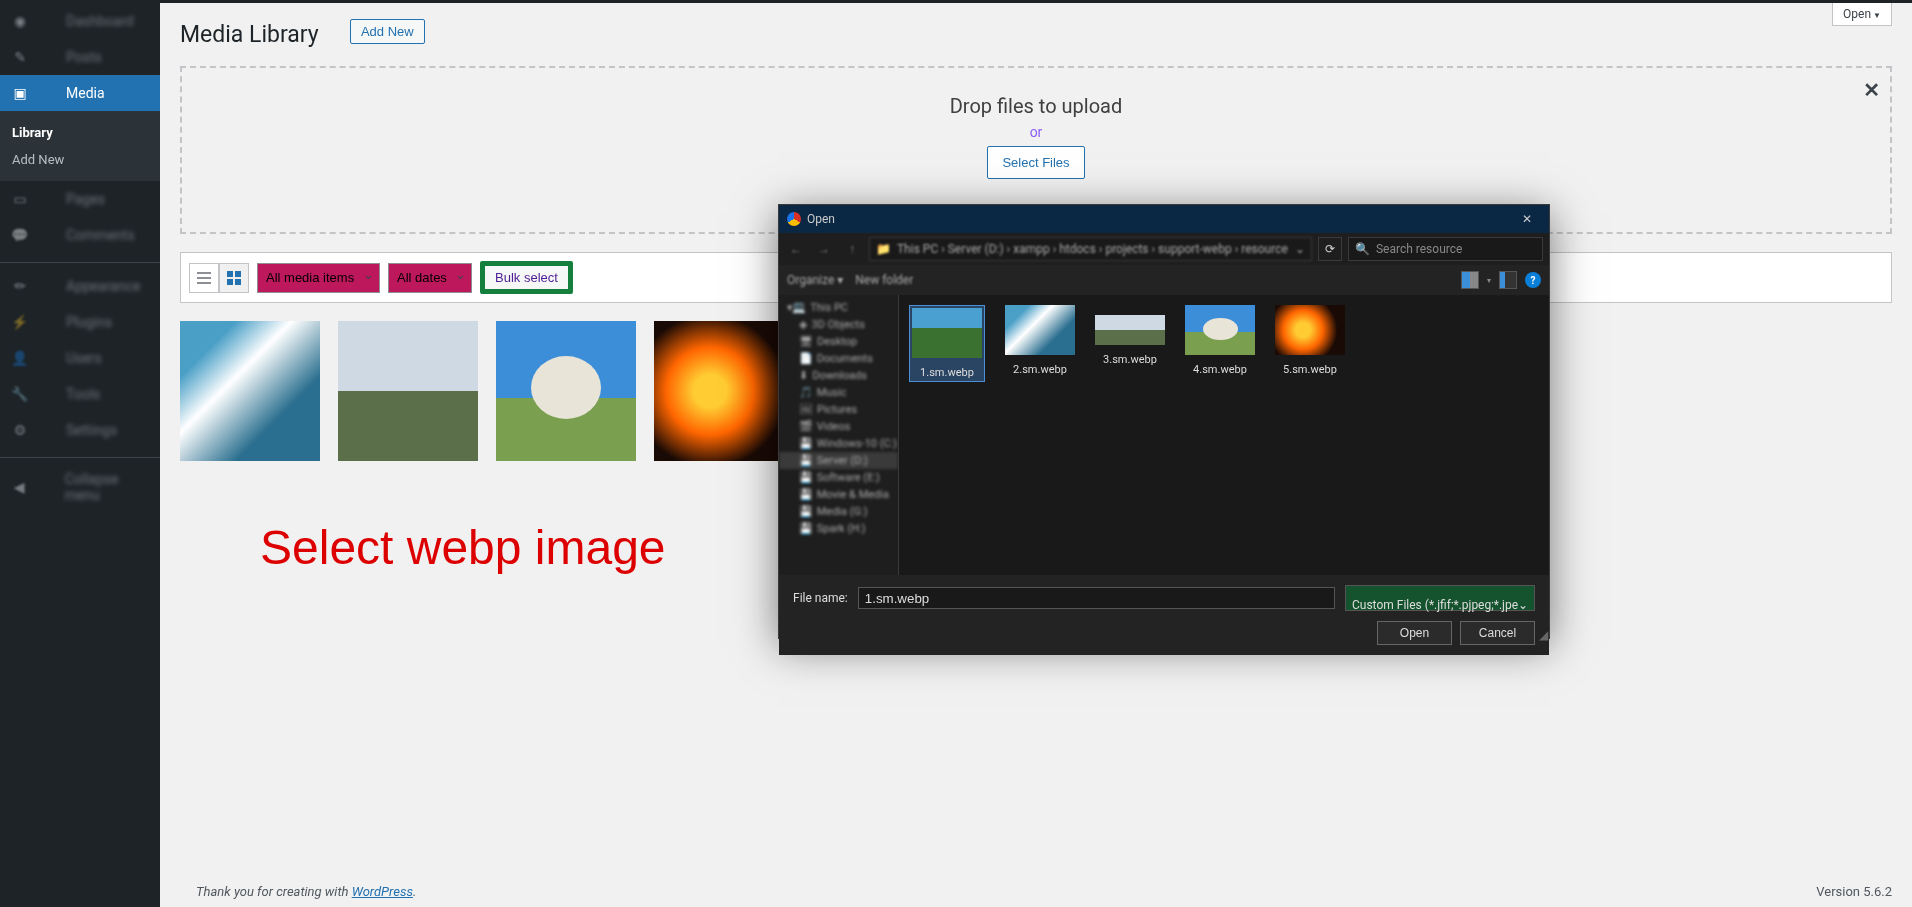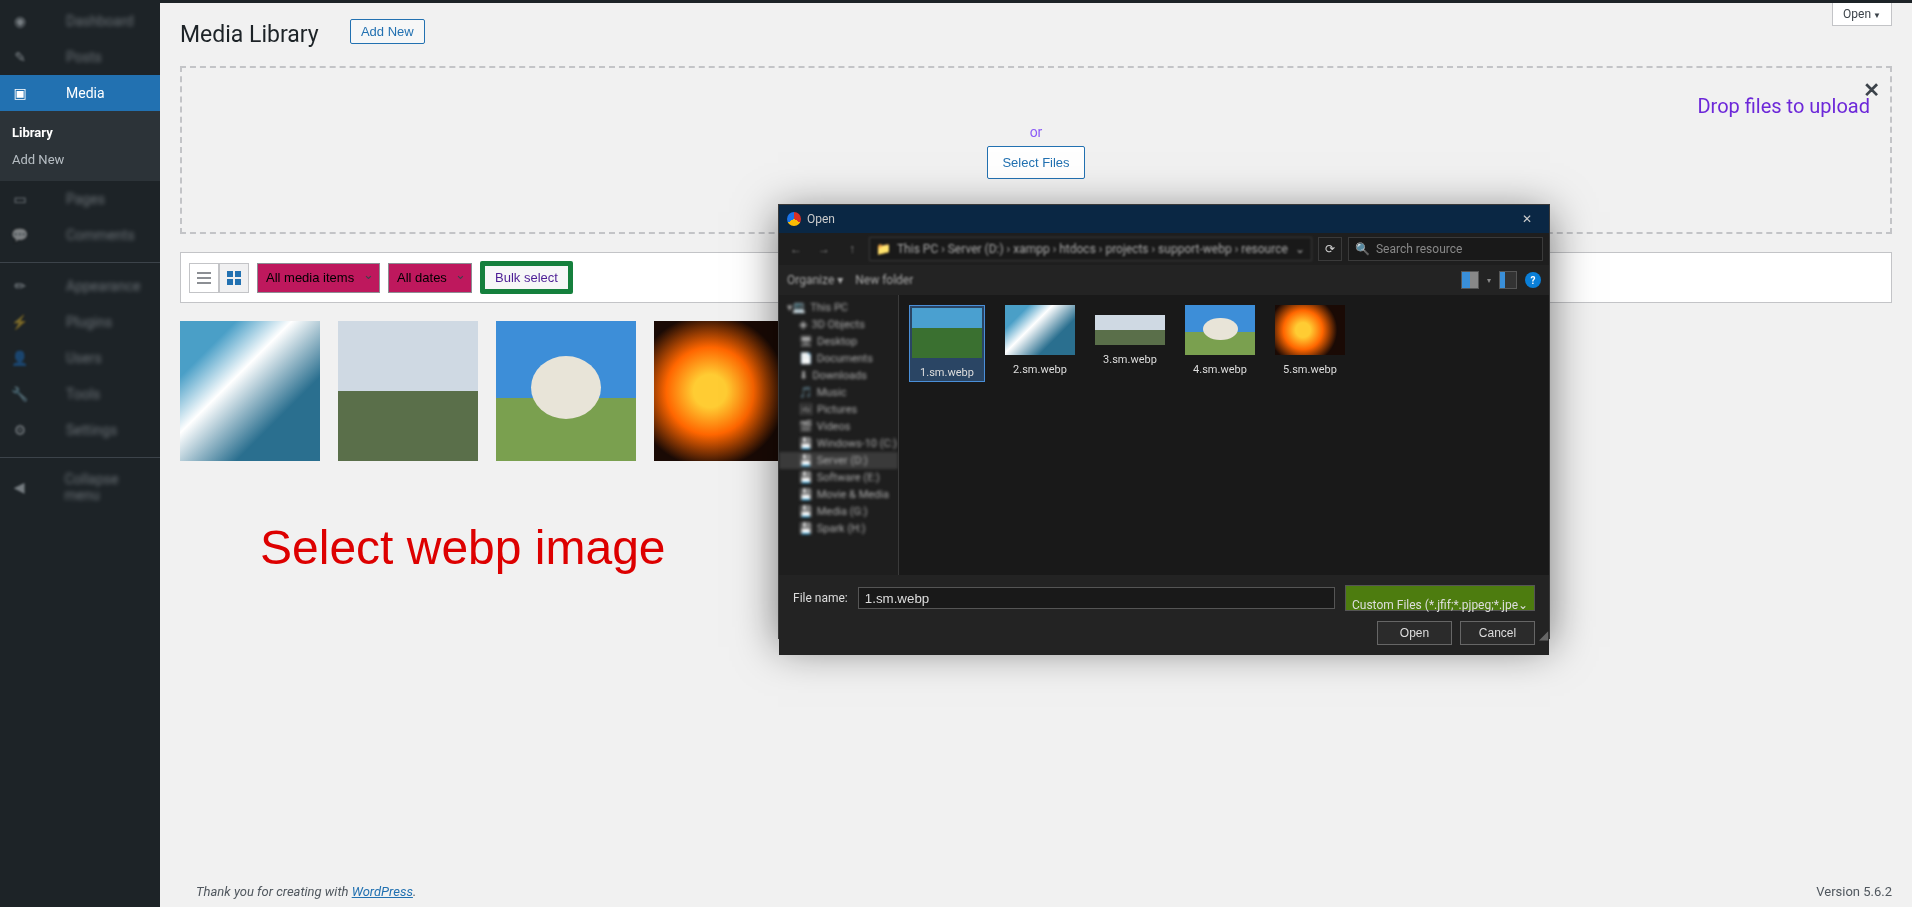--- a/index.html
+++ b/index.html
@@ -23,21 +23,21 @@
 
 .main { position: absolute; top: 3px; left: 160px; right: 0; bottom: 0; background: #f1f1f1; padding: 10px 20px 40px 20px; }
 .help-tab { position: absolute; top: 0; right: 20px; background: #fff; border: 1px solid #c3c4c7; border-top: none; padding: 4px 10px; font-size: 12px; cursor: pointer; }
 .help-tab::after { content: ' ▼'; font-size: 8px; }
 
 .page-title { font-size: 23px; font-weight: 400; color: #1d2327; display: inline-block; margin-right: 28px; margin-top: 8px; }
 .add-new-btn { display: inline-block; border: 1px solid #2271b1; color: #2271b1; background: #f6f7f7; padding: 4px 10px; font-size: 13px; cursor: pointer; border-radius: 2px; vertical-align: 6px; }
 
 .drop-zone { margin-top: 18px; border: 2px dashed #c3c4c7; padding: 20px; text-align: center; position: relative; height: 168px; }
 .drop-close { position: absolute; top: 10px; right: 10px; font-size: 20px; color: #3c434a; cursor: pointer; font-weight: bold; }
-.drop-title { font-size: 20px; color: #6d28d9; margin-top: 6px; text-align: right; }
+.drop-title { font-size: 20px; color: #404040; margin-top: 6px; }
 .drop-or { margin: 6px 0; font-size: 14px; color: #8b5cf6; }
 .select-files-btn { border: 1px solid #2271b1; color: #2271b1; background: #fff; padding: 8px 14px; cursor: pointer; border-radius: 2px; font-size: 13px; }
 .max-size { margin-top: 24px; font-size: 12px; color: #50575e; }
 
 .toolbar { margin-top: 18px; background: #fff; border: 1px solid #c3c4c7; padding: 8px; display: flex; align-items: center; gap: 8px; }
 .view-toggle { display: flex; }
 .view-btn { width: 30px; height: 30px; border: 1px solid #c3c4c7; background: #fff; display: flex; align-items: center; justify-content: center; cursor: pointer; }
 .view-btn.active { background: #f0f0f1; }
 .filter-select { border: 1px solid #8c8f94; padding: 4px 24px 4px 8px; font-size: 13px; background: #be185d; height: 30px; cursor: pointer; appearance: none; position: relative; }
 .select-wrap { position: relative; display: inline-block; }
@@ -74,21 +74,21 @@
 .fd-sb-item.sel { background: #3a3a3a; }
 .fd-content { flex: 1; background: #191919; padding: 10px; display: flex; gap: 20px; align-items: flex-start; }
 .fd-file { display: flex; flex-direction: column; align-items: center; cursor: pointer; }
 .fd-file.selected { background: #2a4564; border: 1px solid #4a8fd8; padding: 2px; }
 .fd-thumb { width: 70px; height: 50px; background: #555; margin-bottom: 4px; }
 .fd-fn { font-size: 11px; color: #ddd; margin-top: 4px; }
 .fd-bottom { background: #232323; padding: 10px 14px; }
 .fd-filename-row { display: flex; align-items: center; gap: 10px; margin-bottom: 10px; }
 .fd-filename-label { color: #ddd; }
 .fd-filename-input { flex: 1; background: #191919; border: 1px solid #555; color: #ddd; padding: 3px 6px; height: 22px; }
-.fd-filetype { width: 190px; background: #4d7c0f; border: 1px solid #555; color: #ddd; padding: 12px 6px; height: 14px; position: relative; }
+.fd-filetype { width: 190px; background: #14532d; border: 1px solid #555; color: #ddd; padding: 12px 6px; height: 14px; position: relative; }
 .fd-filetype::after { content: '⌄'; position: absolute; right: 6px; }
 .fd-buttons { display: flex; justify-content: flex-end; gap: 8px; }
 .fd-btn { width: 75px; height: 24px; background: #2b2b2b; border: 1px solid #666; color: #ddd; cursor: pointer; font-size: 12px; }
 .fd-resize { position: absolute; bottom: 2px; right: 2px; width: 8px; height: 8px; color: #666; }
 
 
 .thumb-surf { background: linear-gradient(135deg, #4a9fc7 20%, #fff 40%, #2a6f8f 70%); }
 .thumb-trees { background: linear-gradient(to bottom, #cfd9e3 50%, #5a6f4a 50%); }
 .thumb-blossom { background: linear-gradient(to bottom, #3d8ed8 55%, #7aa04f 55%); position: relative; }
 .thumb-blossom::before { content:''; position:absolute; top:25%; left:25%; width:50%; height:45%; background:#e8e4d8; border-radius:50%; }

